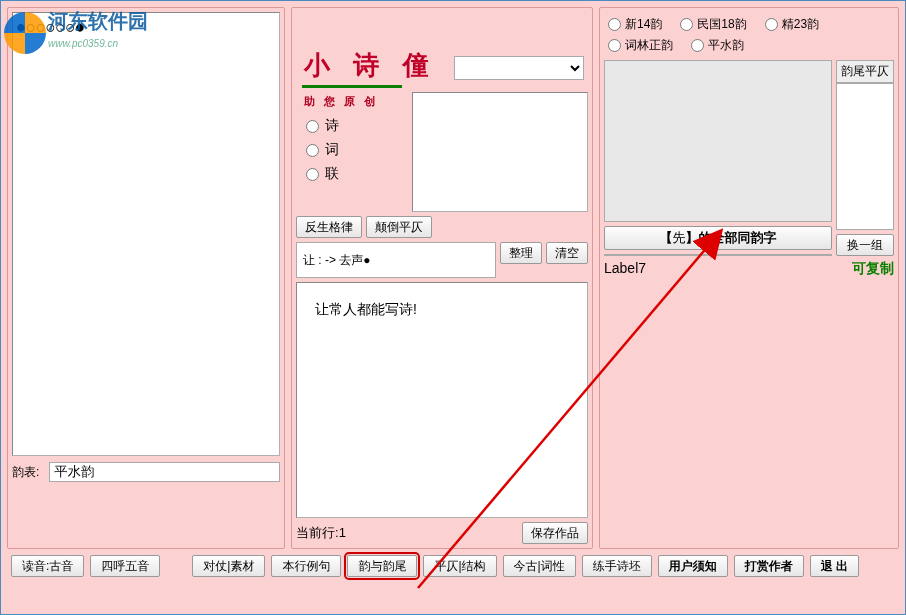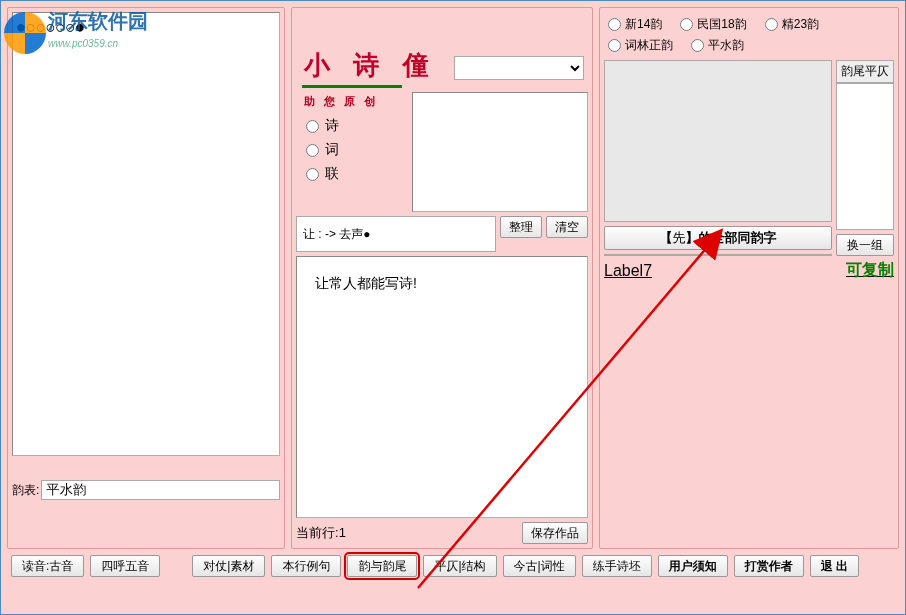--- a/index.html
+++ b/index.html
@@ -74,21 +74,21 @@
       height: 444px;
       padding: 4px;
       font-size: 13px;
       line-height: 20px;
     }
     .star-line { color: #0a0; }
     .dots { font-family: monospace; letter-spacing: 2px; }
     
     .yunbiao-row {
       display: flex; align-items: center;
-      margin-top: 24px; gap: 2px;
+      margin-top: 6px; gap: 10px;
     }
     .yunbiao-row input {
       flex: 1; height: 20px;
       border: 1px solid #aaa;
       background: #fff;
       padding: 0 4px;
     }
     
     .brand {
       font-size: 26px;
@@ -184,23 +184,22 @@
     
     .small-header {
       background: #eee; border: 1px solid #aaa;
       text-align: center; padding: 2px;
       font-size: 12px;
     }
     .small-list { flex: 1; background: #fff; border: 1px solid #aaa; }
     
     .right-bottom {
       display: flex; justify-content: space-between;
-      align-items: center; margin-top: 4px;
-      font-size: 16px;
-      text-decoration: underline;
+      align-items: flex-start; margin-top: 4px;
+      font-size: 14px;
     }
     .copyable { color: #0a8000; font-weight: bold; }
     
     .toolbar {
       display: flex; gap: 6px;
       padding: 0 10px 8px 10px;
       align-items: center;
     }
     .toolbar .btn { padding: 2px 10px; }
     .toolbar .highlighted {
@@ -287,20 +286,24 @@
             <label>
                 <input type="radio" name="t" style="">
                 <span>联</span>
               </label>
           </div>
         </div>
         <div class="mid-top-right">
           <div class="whitebox"></div>
         </div>
       </div>
+      <div class="btn-row">
+        <button class="btn">反生格律</button>
+        <button class="btn">颠倒平仄</button>
+      </div>
       <div class="status-row">
         <div class="status-line">让  : -&gt; 去声●</div>
         <button class="btn">整理</button>
         <button class="btn">清空</button>
       </div>
       <div class="whitebox main-text">
         <span>让常人都能写诗!</span>
       </div>
       <div class="bottom-status">
         <span>

